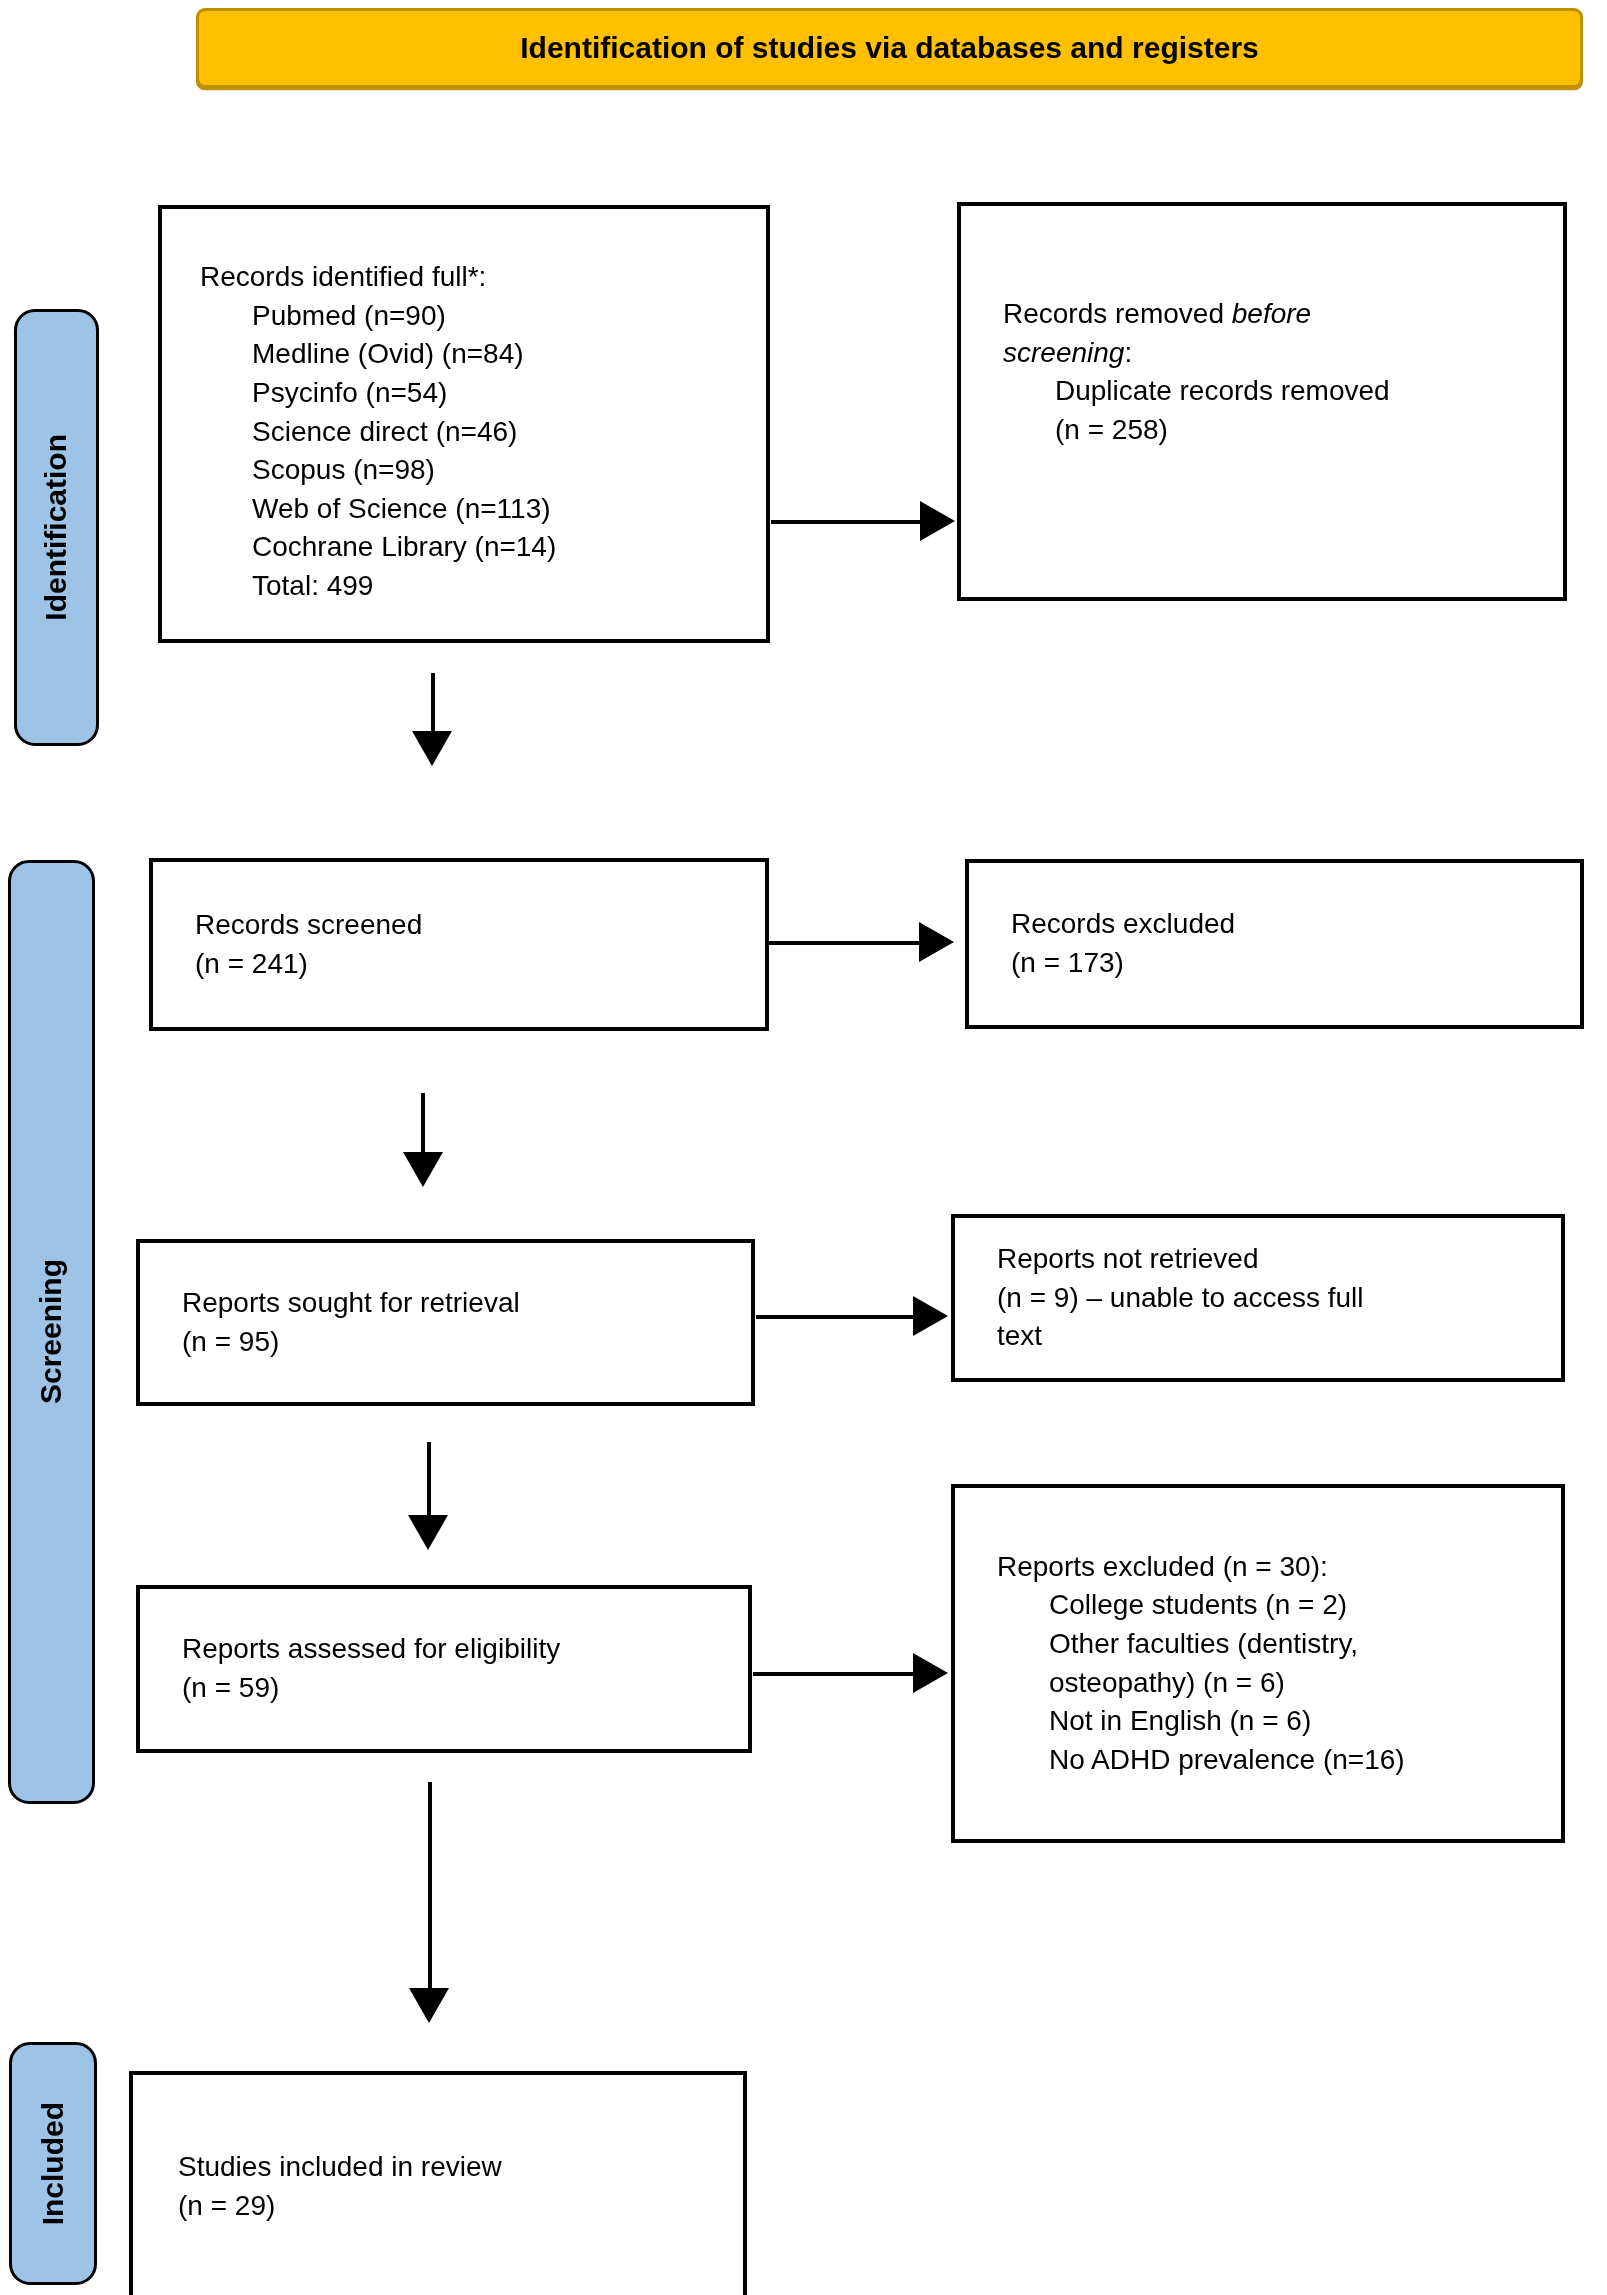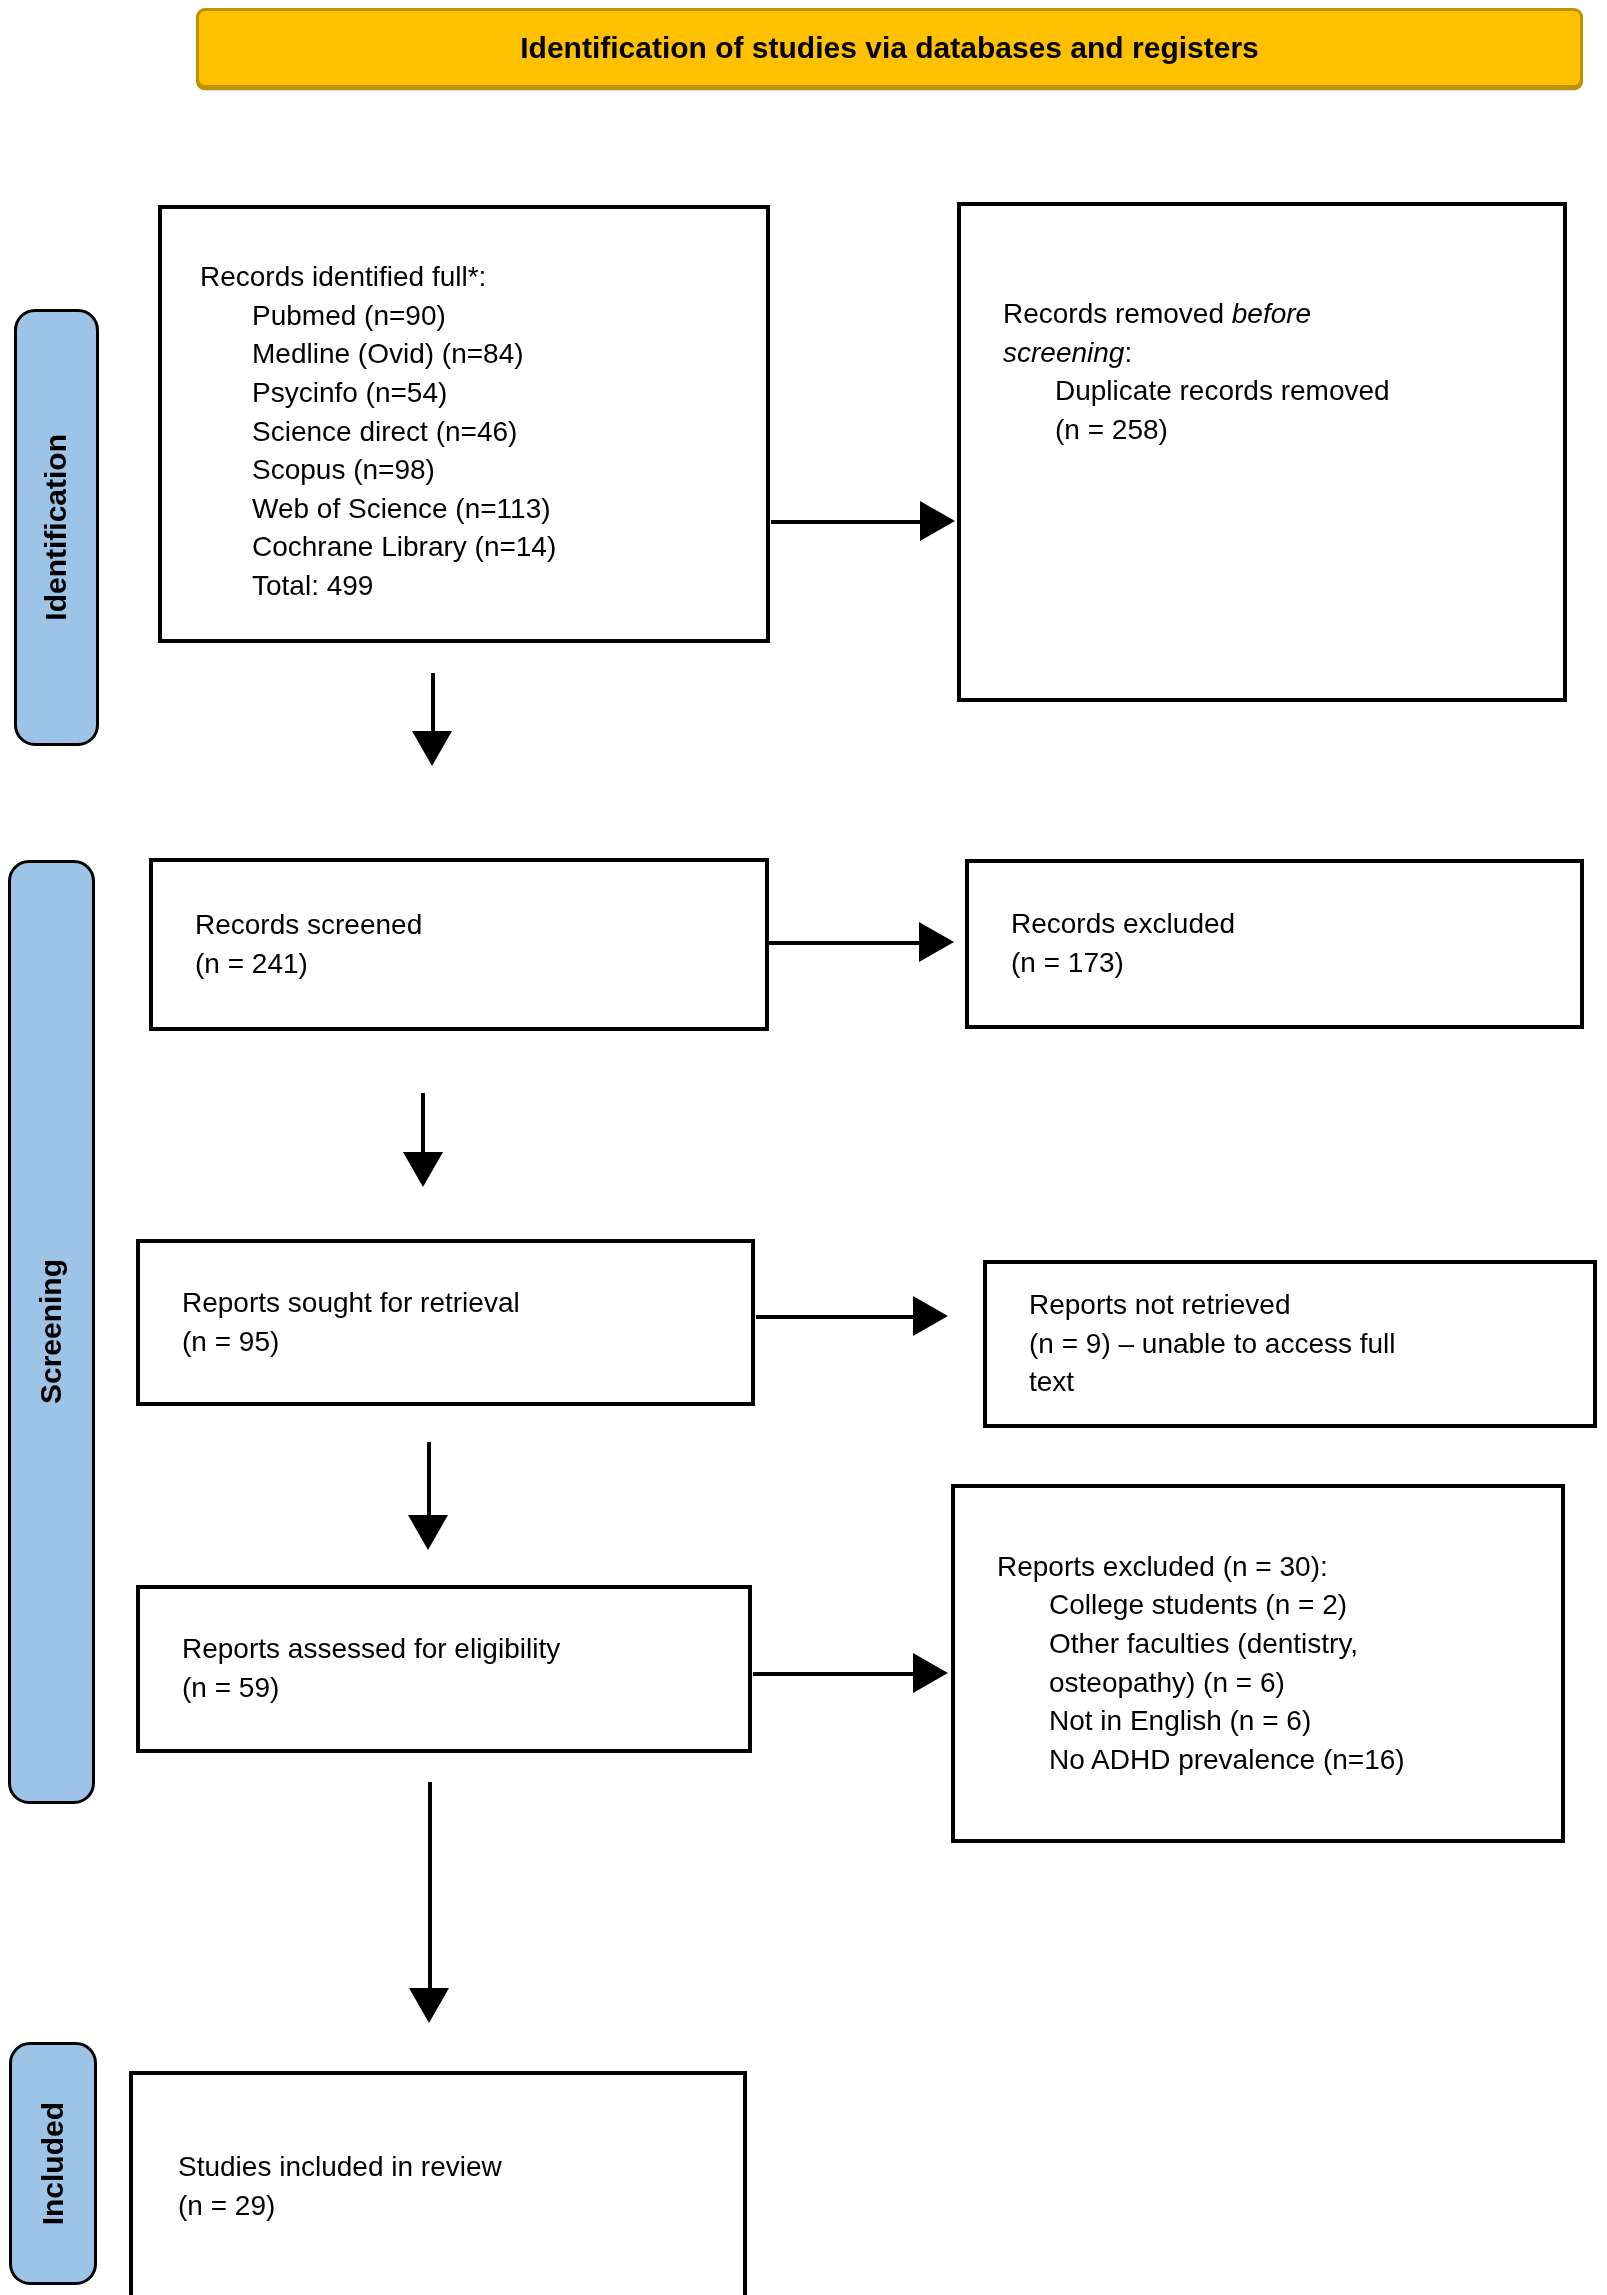--- a/index.html
+++ b/index.html
@@ -51,26 +51,26 @@
     background: #FFFFFF;
     border: 4.5px solid #000000;
     box-sizing: border-box;
     font-size: 28px;
     line-height: 1.38;
   }
   .vcenter { display: flex; flex-direction: column; justify-content: center; }
   .items { padding-left: 52px; }
 
   .box-identified     { left: 158px;  top: 205px;  width: 612px; height: 438px; padding: 49px 23px 0 38px; }
-  .box-removed        { left: 957px; top: 202px;  width: 610px; height: 500px; padding: 89px 23px 4px 42px; }
+  .box-removed        { left: 957px; top: 202px;  width: 610px; height: 399px; padding: 89px 23px 4px 42px; }
   .box-removed .heading { max-width: 394px; }
   .box-screened       { left: 149px;  top: 858px; width: 620px; height: 173px; padding-left: 42px; }
   .box-excluded       { left: 965px; top: 859px; width: 619px; height: 170px; padding-left: 42px; }
   .box-sought         { left: 136px;  top: 1239px; width: 619px; height: 167px; padding-left: 42px; }
-  .box-not-retrieved  { left: 951px; top: 1260px; width: 614px; height: 168px; padding-left: 42px; margin-left: 32px; }
+  .box-not-retrieved  { left: 951px; top: 1214px; width: 614px; height: 168px; padding-left: 42px; }
   .box-not-retrieved .wrapline { max-width: 394px; }
   .box-assessed       { left: 136px;  top: 1585px; width: 616px; height: 168px; padding-left: 42px; }
   .box-reports-excl   { left: 951px; top: 1484px; width: 614px; height: 359px; padding-left: 42px; }
   .box-reports-excl .items div { max-width: 425px; }
   .box-included       { left: 129px;  top: 2051px; width: 618px; height: 232px; padding-left: 45px; margin-top: 20px; }
 
   .italic { font-style: italic; }
 
   
   .vline { position: absolute; width: 3.8px; background: #000000; }

